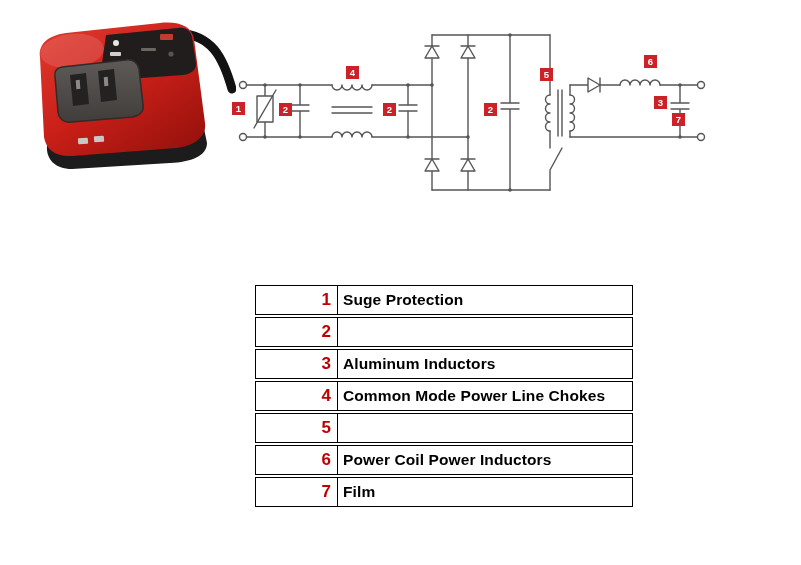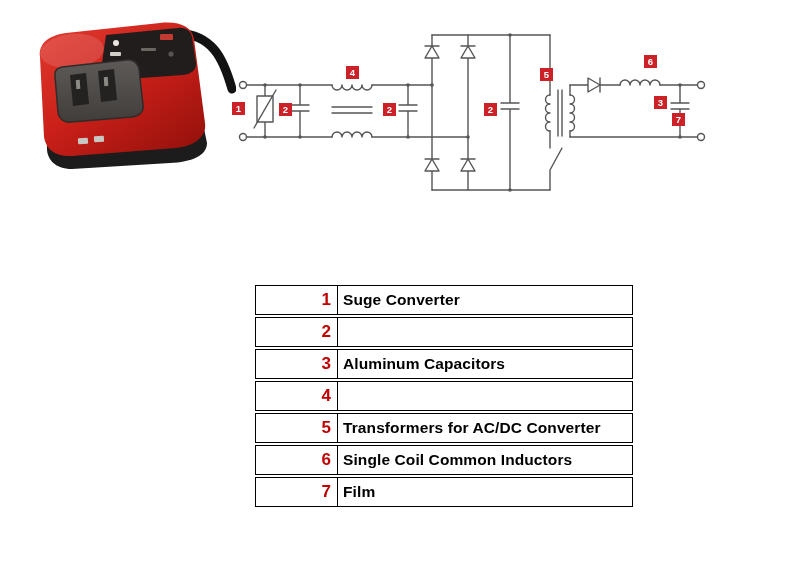--- a/index.html
+++ b/index.html
@@ -185,39 +185,39 @@
     <span class="comp-label" style="left:256px; top:93px;">2</span>
     <span class="comp-label" style="left:312px; top:58px;">5</span>
     <span class="comp-label" style="left:416px; top:45px;">6</span>
     <span class="comp-label" style="left:426px; top:86px;">3</span>
     <span class="comp-label" style="left:444px; top:103px;">7</span>
   </div>
 
   <div class="legend">
     <div class="legend-row">
       <div class="legend-num">1</div>
-      <div class="legend-label">Suge Converter</div>
+      <div class="legend-label">Suge Protection</div>
     </div>
     <div class="legend-row">
       <div class="legend-num">2</div>
     </div>
     <div class="legend-row">
       <div class="legend-num">3</div>
-      <div class="legend-label">Aluminum Capacitors</div>
+      <div class="legend-label">Aluminum Inductors</div>
     </div>
     <div class="legend-row">
       <div class="legend-num">4</div>
+      <div class="legend-label">Common Mode Power Line Chokes</div>
     </div>
     <div class="legend-row">
       <div class="legend-num">5</div>
-      <div class="legend-label">Transformers for AC/DC Converter</div>
     </div>
     <div class="legend-row">
       <div class="legend-num">6</div>
-      <div class="legend-label">Single Coil Common Inductors</div>
+      <div class="legend-label">Power Coil Power Inductors</div>
     </div>
     <div class="legend-row">
       <div class="legend-num">7</div>
       <div class="legend-label">Film</div>
     </div>
   </div>
 
 </div>
 
 </body></html>

